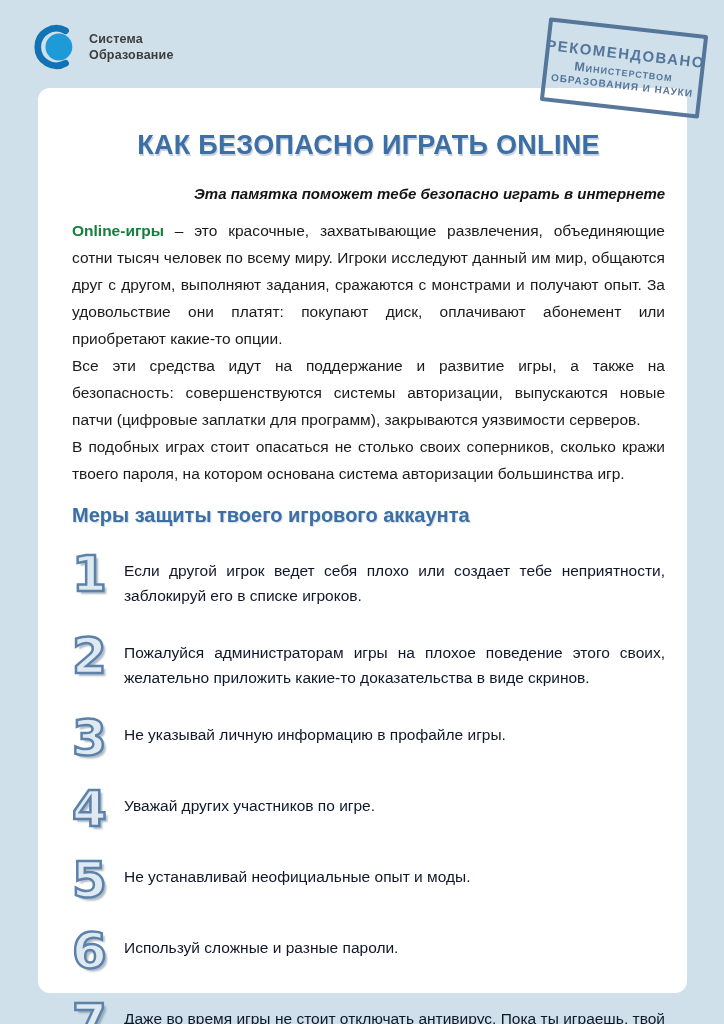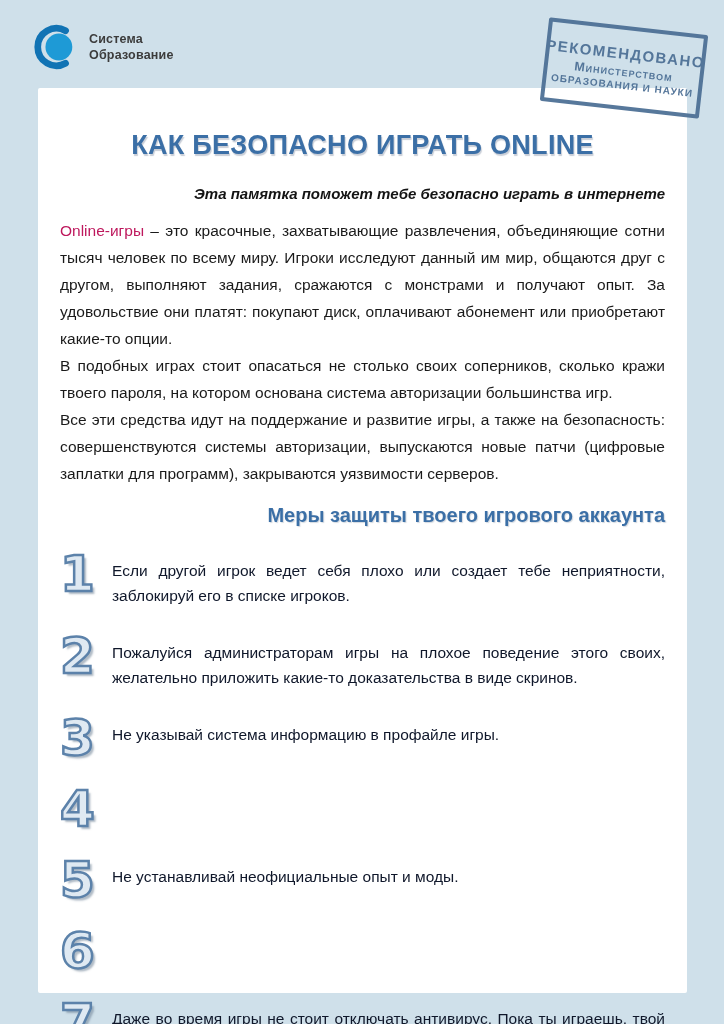--- a/index.html
+++ b/index.html
@@ -38,46 +38,46 @@
     text-align: center;
   }
   .stamp-line1 { font-size: 15px; font-weight: bold; letter-spacing: 1.5px; }
   .stamp-line2 { font-size: 12.5px; font-weight: bold; font-variant: small-caps; letter-spacing: 1px; margin-top: 3px; }
   .stamp-line3 { font-size: 10px; font-weight: bold; letter-spacing: 1px; margin-top: 1px; }
 
   
   .card {
     position: absolute; left: 38px; top: 88px;
     width: 649px; height: 905px;
-    background: #ffffff; border-radius: 2px;
-    padding: 42px 22px 16px 22px;
+    background: #ffffff; border-radius: 12px;
+    padding: 42px 22px 16px 34px;
   }
   .title {
     margin: 0 0 24px 0;
     text-align: center;
     color: #3b6fa6;
     font-size: 27px; font-weight: bold; letter-spacing: 0.3px;
     text-shadow: 1px 2px 1px rgba(60, 80, 110, 0.28);
   }
   .subtitle {
     margin: 0 0 15px 0;
     text-align: right;
     font-style: italic; font-weight: bold;
     font-size: 15px; color: #141414;
   }
   .body-par {
     margin: 0;
     font-size: 15.5px; line-height: 27px;
     text-align: justify; color: #1a1a1a;
   }
-  .lead { color: #be185d; font-weight: normal; }
+  .lead { color: #15803d; font-weight: bold; }
 
   .section-heading {
     margin: 17px 0 24px 0;
-    text-align: right;
+    text-align: left;
     color: #3b6fa6;
     font-size: 20px; font-weight: bold;
     text-shadow: 1px 1px 1px rgba(60, 80, 110, 0.22);
   }
 
   
   .tips { }
   .tip { display: flex; align-items: flex-start; margin-bottom: 25px; }
   .tip-number {
     flex: 0 0 38px; margin-right: 14px;
@@ -116,53 +116,55 @@
     <div class="stamp-line1">РЕКОМЕНДОВАНО</div>
     <div class="stamp-line2">Министерством</div>
     <div class="stamp-line3">ОБРАЗОВАНИЯ И НАУКИ</div>
   </div>
 
   <main class="card">
     <h1 class="title">КАК БЕЗОПАСНО ИГРАТЬ ONLINE</h1>
     <p class="subtitle">Эта памятка поможет тебе безопасно играть в интернете</p>
 
     <p class="body-par"><strong class="lead">Online-игры</strong><span> – это красочные, захватывающие развлечения, объединяющие сотни тысяч человек по всему миру. Игроки исследуют данный им мир, общаются друг с другом, выполняют задания, сражаются с монстрами и получают опыт. За удовольствие они платят: покупают диск, оплачивают абонемент или приобретают какие-то опции.</span></p>
+    <p class="body-par">Все эти средства идут на поддержание и развитие игры, а также на безопасность: совершенствуются системы авторизации, выпускаются новые патчи (цифровые заплатки для программ), закрываются уязвимости серверов.</p>
     <p class="body-par">В подобных играх стоит опасаться не столько своих соперников, сколько кражи твоего пароля, на котором основана система авторизации большинства игр.</p>
-    <p class="body-par">Все эти средства идут на поддержание и развитие игры, а также на безопасность: совершенствуются системы авторизации, выпускаются новые патчи (цифровые заплатки для программ), закрываются уязвимости серверов.</p>
 
     <h2 class="section-heading">Меры защиты твоего игрового аккаунта</h2>
 
     <div class="tips">
 
         <div class="tip">
           <span class="tip-number">1</span>
           <span class="tip-text">Если другой игрок ведет себя плохо или создает тебе неприятности, заблокируй его в списке игроков.</span>
         </div>
 
         <div class="tip">
           <span class="tip-number">2</span>
           <span class="tip-text">Пожалуйся администраторам игры на плохое поведение этого своих, желательно приложить какие-то доказательства в виде скринов.</span>
         </div>
 
         <div class="tip">
           <span class="tip-number">3</span>
-          <span class="tip-text">Не указывай система информацию в профайле игры.</span>
+          <span class="tip-text">Не указывай личную информацию в профайле игры.</span>
         </div>
 
         <div class="tip">
           <span class="tip-number">4</span>
+          <span class="tip-text">Уважай других участников по игре.</span>
         </div>
 
         <div class="tip">
           <span class="tip-number">5</span>
           <span class="tip-text">Не устанавливай неофициальные опыт и моды.</span>
         </div>
 
         <div class="tip">
           <span class="tip-number">6</span>
+          <span class="tip-text">Используй сложные и разные пароли.</span>
         </div>
 
         <div class="tip">
           <span class="tip-number">7</span>
           <span class="tip-text">Даже во время игры не стоит отключать антивирус. Пока ты играешь, твой компьютер могут заразить.</span>
         </div>
       </div>
   </main>
 
 </div>

